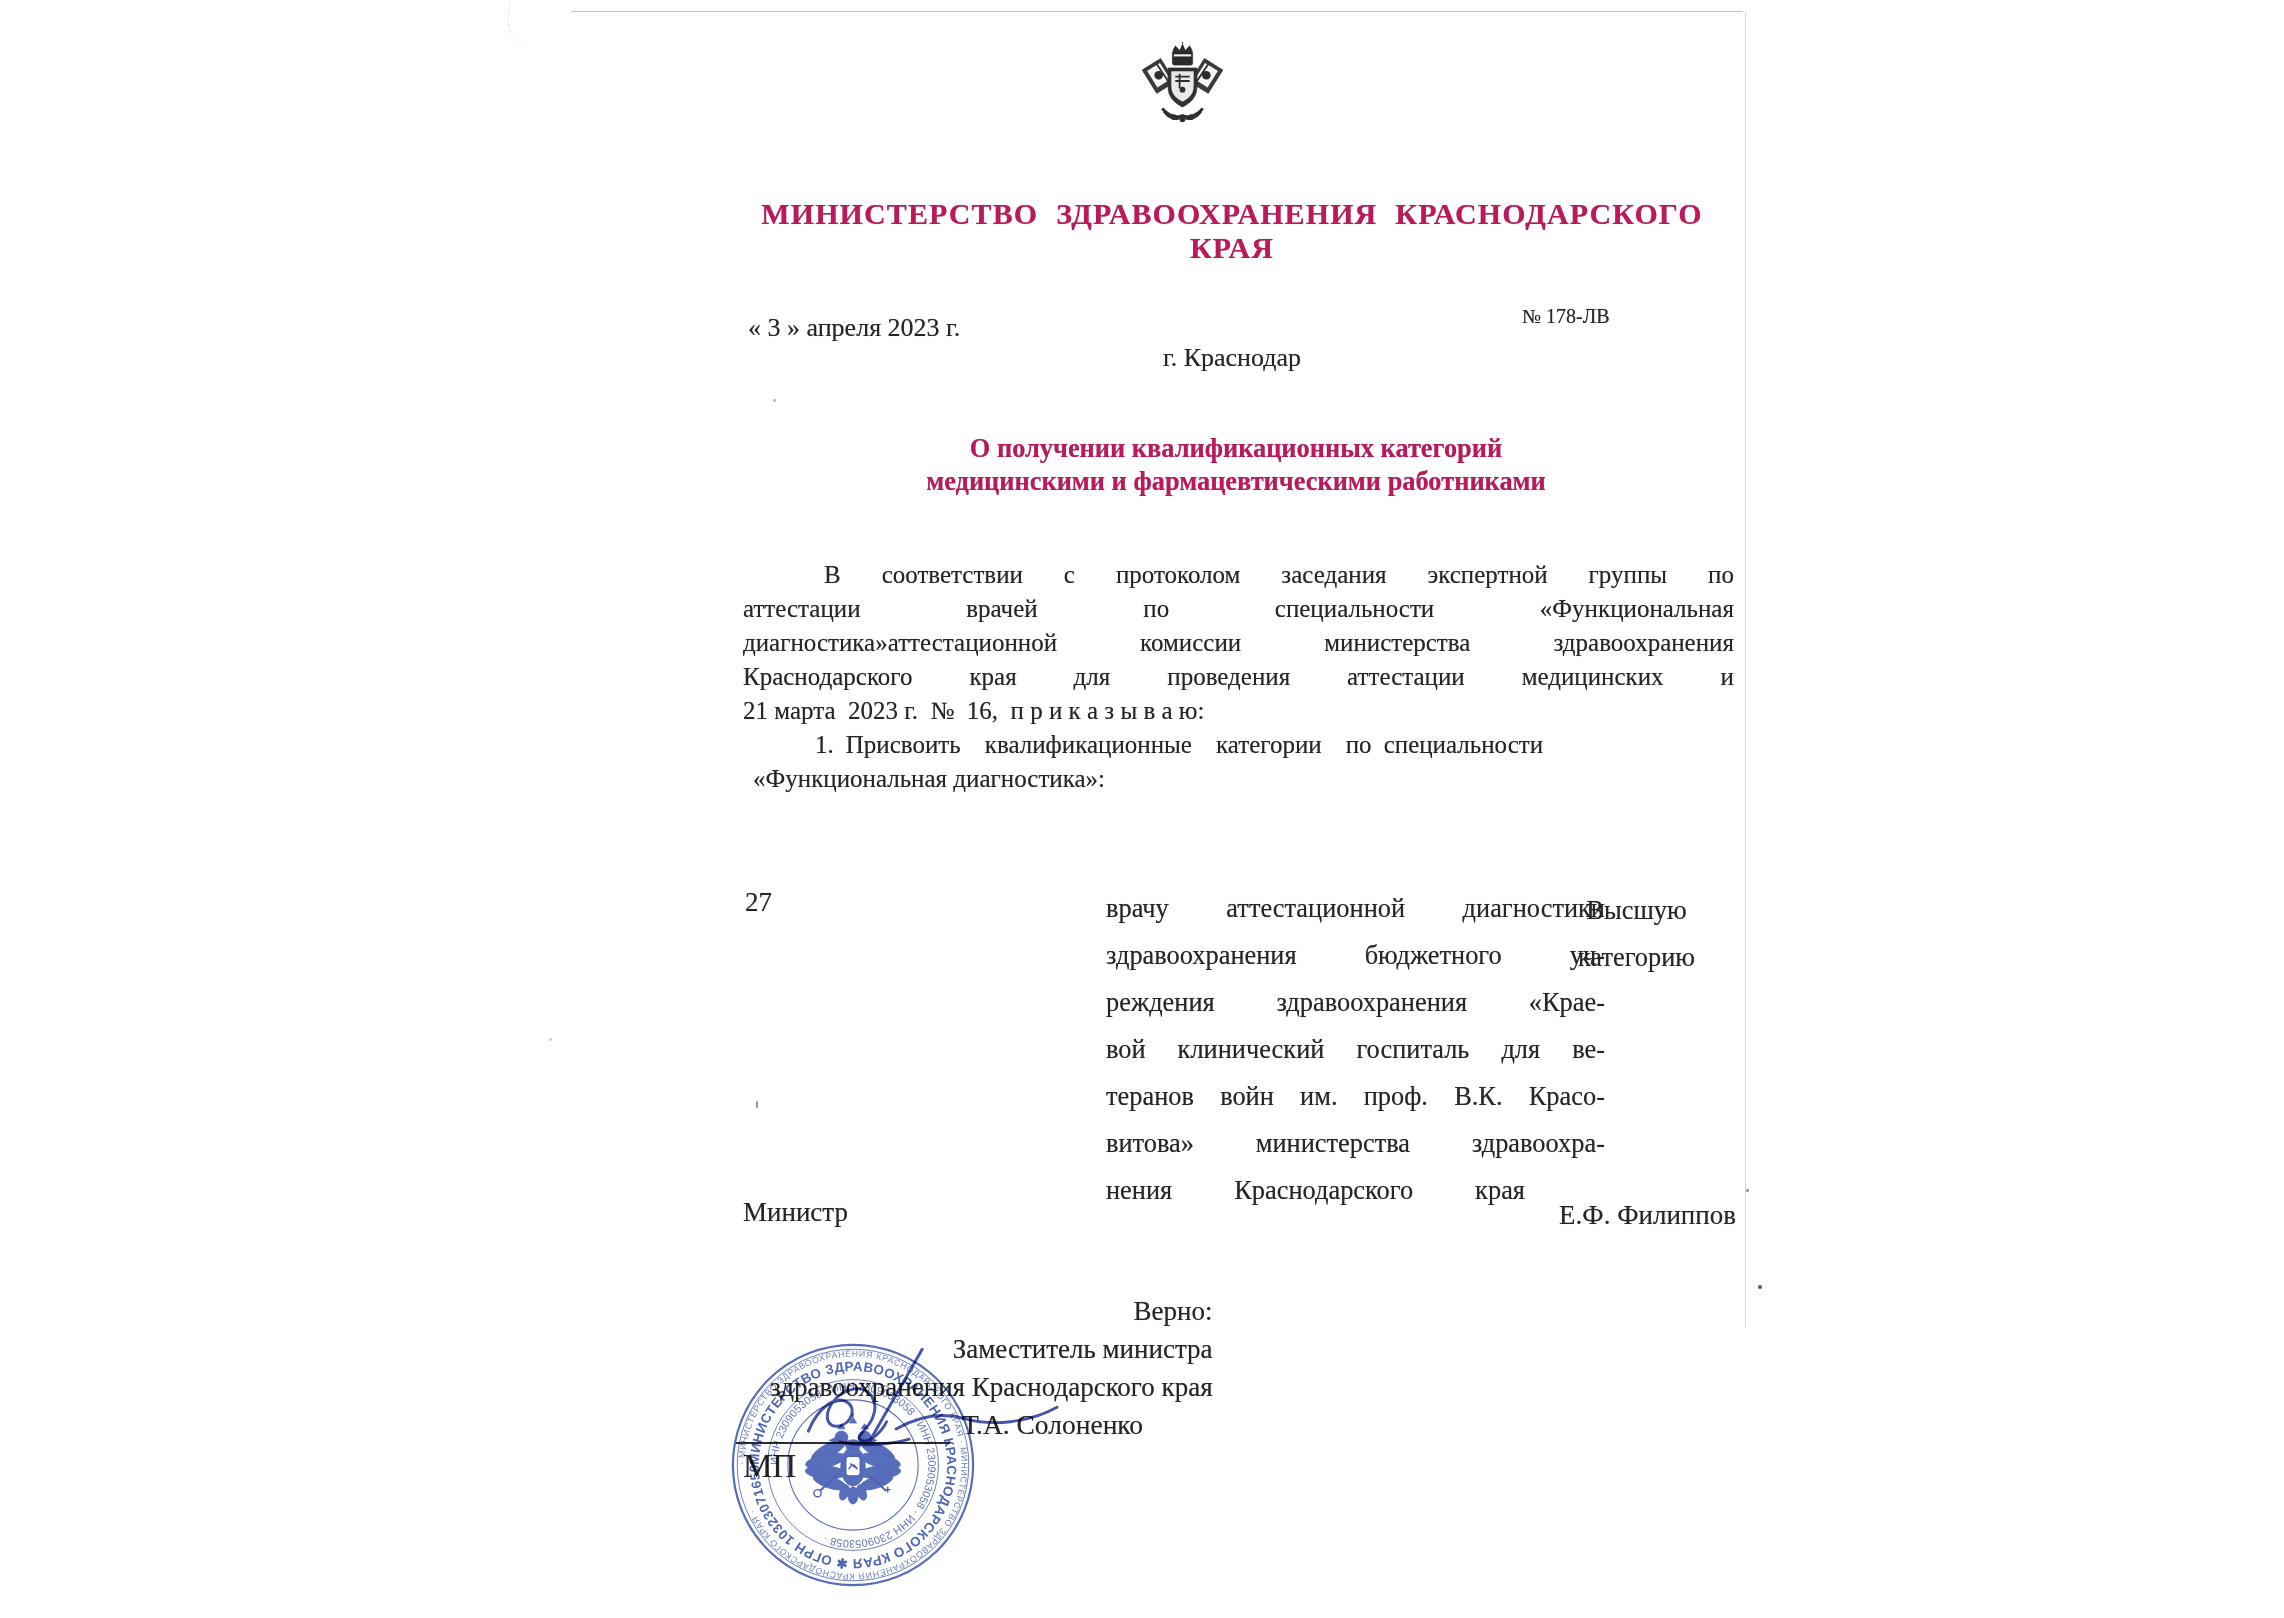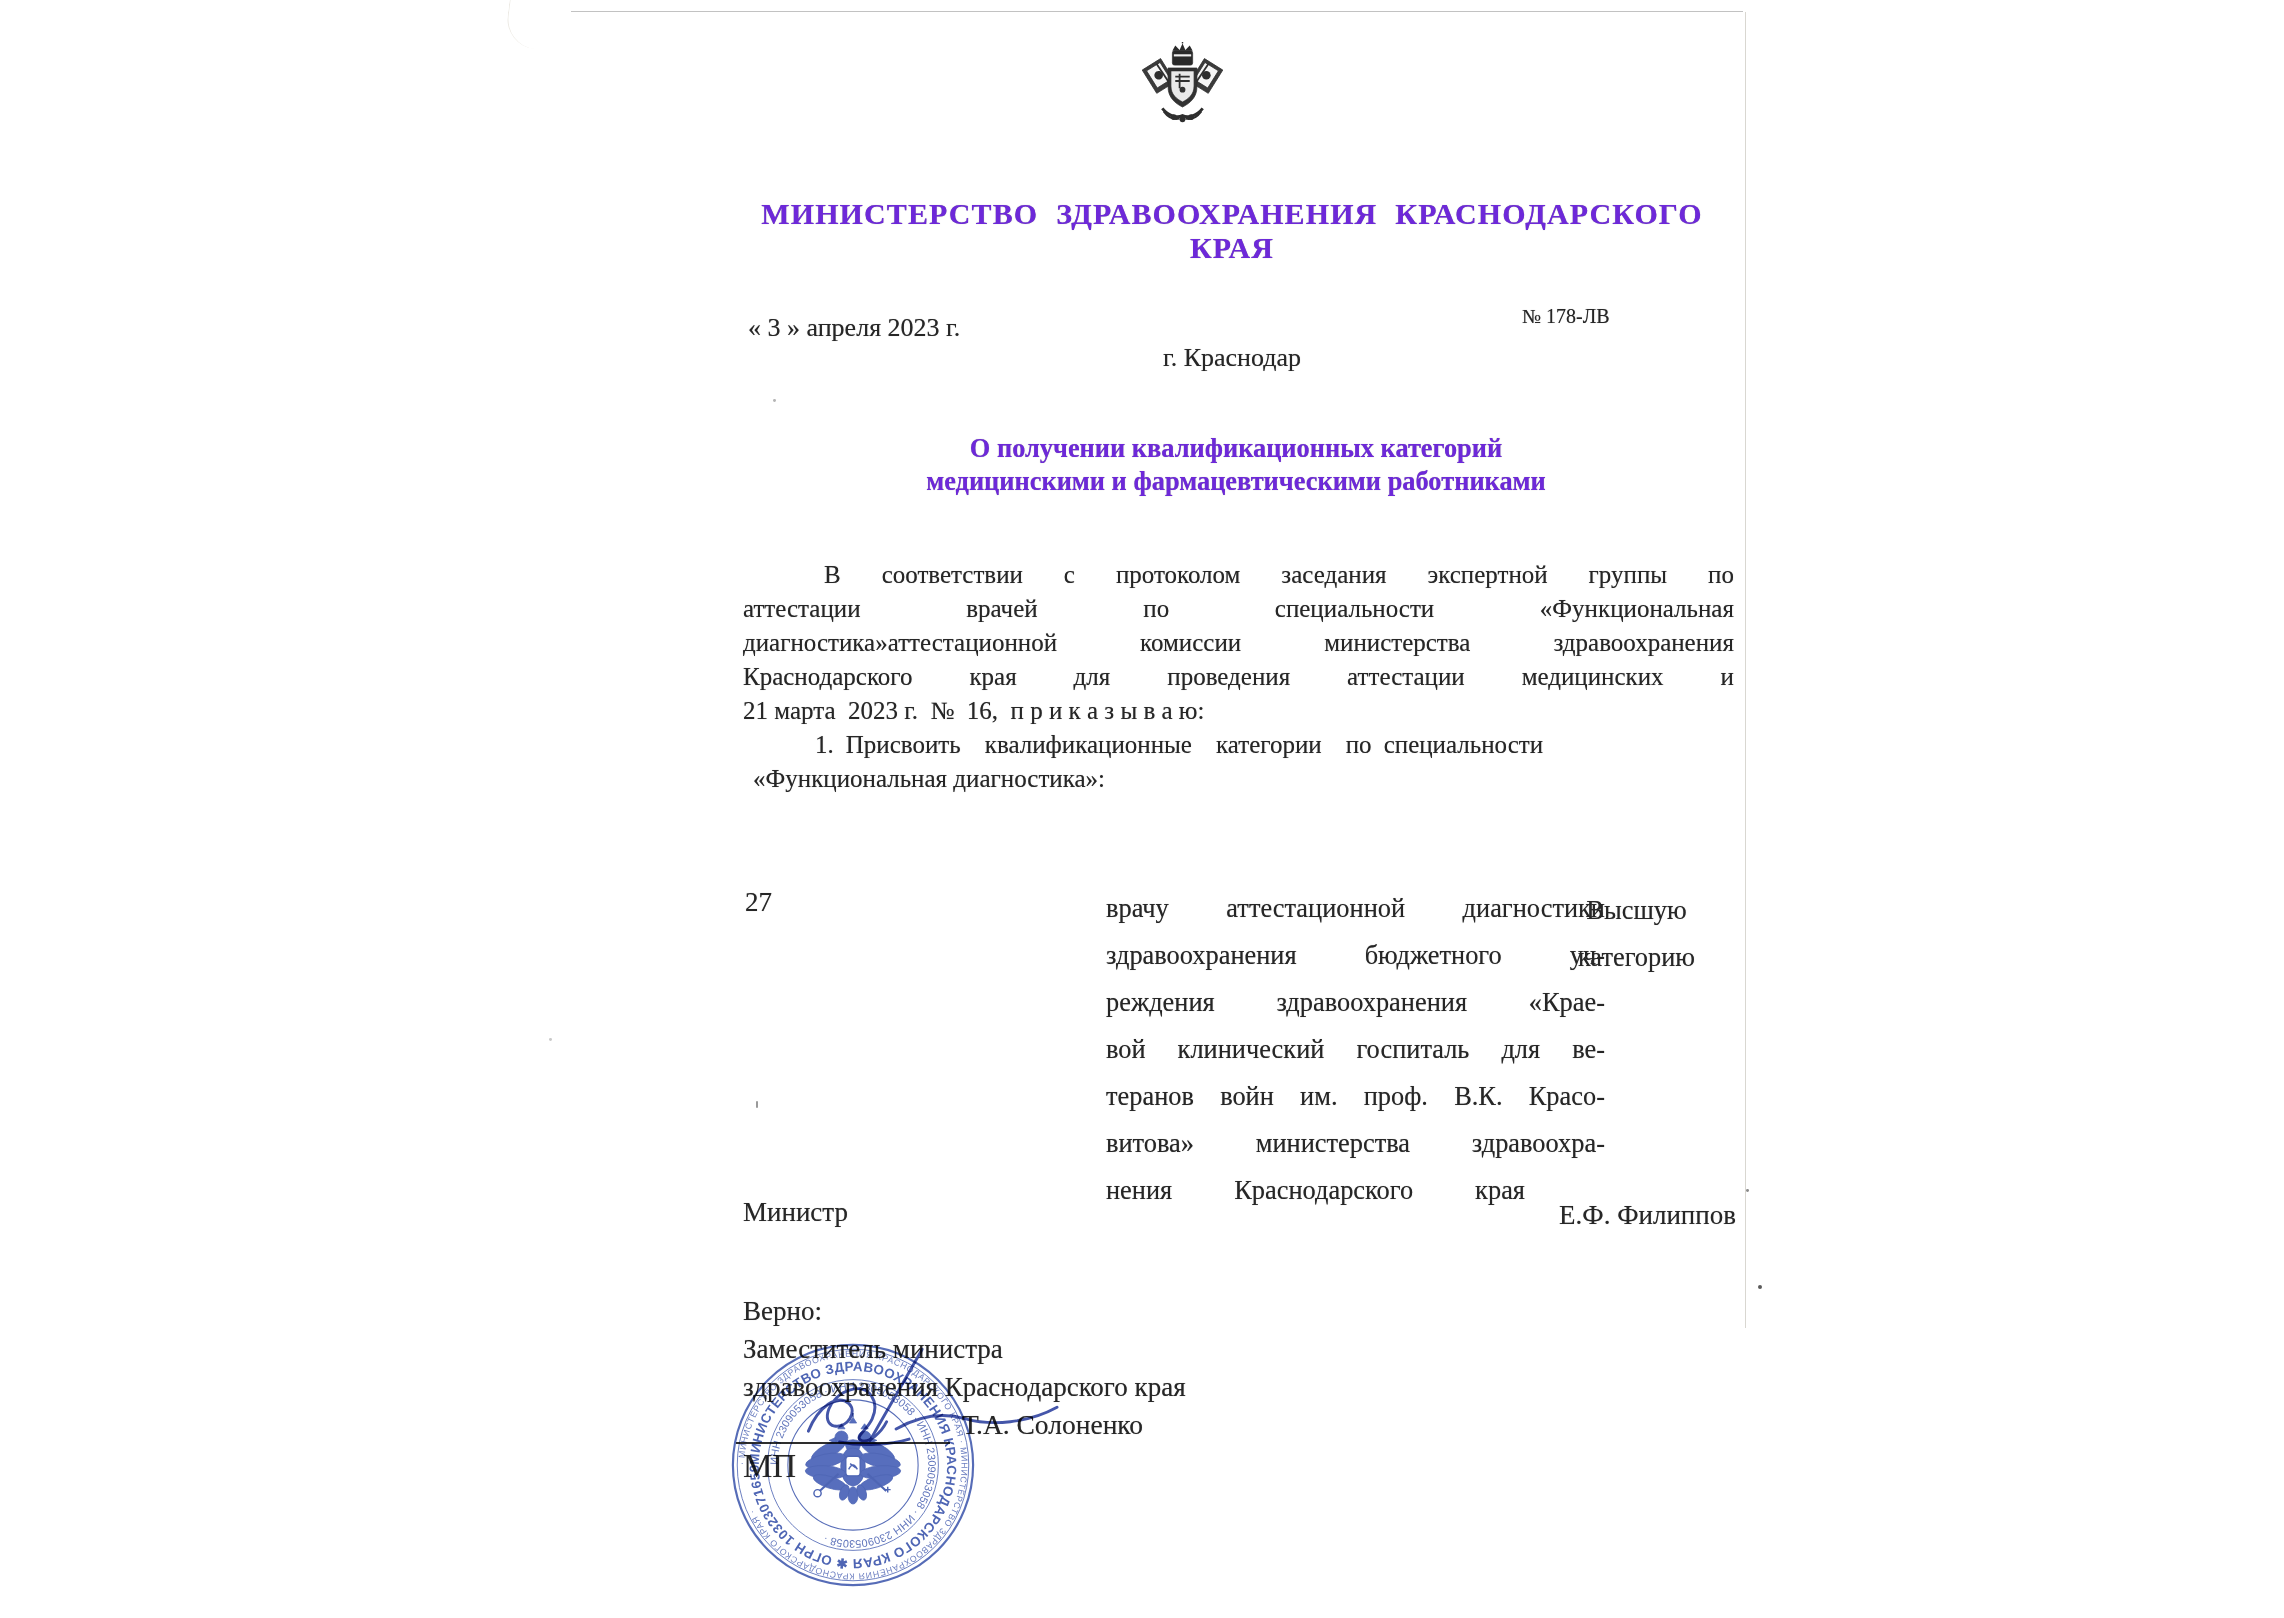--- a/index.html
+++ b/index.html
@@ -1,21 +1,21 @@
 <!DOCTYPE html>
 <html style="font-size:11.6px"><head>
 <meta charset="utf-8">
 <style>
   html,body{margin:0;padding:0;background:#ffffff;}
   .canvas{
     position:relative;width:2284px;height:1618px;background:#ffffff;overflow:hidden;
     font-family:"Liberation Serif","DejaVu Serif",serif;color:#262626;
   }
   .txt{position:absolute;text-shadow:0 0 0.7px rgba(35,35,35,0.5);}
-  .bold{font-weight:bold;color:#6d28d9;}
+  .bold{font-weight:bold;color:#be185d;}
   .center{text-align:center;}
   
   .topline{position:absolute;left:571px;top:11px;width:1172px;height:1.4px;background:#8f8f8f;opacity:.55;}
   .rightedge{position:absolute;left:1745px;top:11.6px;width:1.4px;height:1316px;background:#cfcdc6;opacity:.8;}
   .corner{position:absolute;left:507px;top:-4.3px;width:42px;height:52px;border-left:1.4px solid #e7e4dc;border-radius:0 0 0 30px;transform:rotate(7deg);opacity:.8;}
   .speck{position:absolute;border-radius:50%;}
   
   .ministry{left:725px;top:197px;width:1014px;font-size:30px;letter-spacing:1.1px;word-spacing:9.4px;}
   .doctype{left:725px;top:253px;width:1014px;font-size:30px;letter-spacing:9.4px;word-spacing:22px;}
   .dateline{left:748px;top:313px;font-size:26px;}
@@ -34,21 +34,21 @@
   .rownum{left:745px;top:887px;font-size:27px;}
   .namecol{left:817px;top:885px;width:203px;font-size:26.4px;line-height:47px;}
   .poscol{left:1106px;top:885px;width:499px;font-size:26.4px;}
   .poscol .pline{height:47px;line-height:47px;}
   .poscol .jline{display:flex;justify-content:space-between;}
   .pr{padding-right:80px;}
   .catcol{left:1564px;top:887px;width:145px;font-size:26.4px;line-height:47px;text-align:center;}
   
   .minlabel{left:743px;top:1197px;font-size:27px;}
   .minname{left:1517px;top:1200px;width:219px;font-size:27px;text-align:right;}
-  .verno{left:743px;top:1292px;font-size:27px;line-height:38px;}
+  .verno{left:770px;top:1292px;font-size:27px;line-height:38px;text-align:right;}
   .solon{left:962px;top:1409px;font-size:27.5px;}
   .sigline{position:absolute;left:736px;top:1442px;width:214px;height:2.2px;background:#2e2e2e;}
   .mp{left:743px;top:1448px;font-size:33px;}
   
   .stamp{position:absolute;left:730px;top:1342px;width:246px;height:246px;mix-blend-mode:multiply;opacity:.93;}
   .sigink{position:absolute;left:754px;top:1326px;width:406px;height:145px;mix-blend-mode:multiply;}
   .emblem{position:absolute;left:1142px;top:42px;width:81px;height:91px;}
 </style>
 </head>
 <body>

